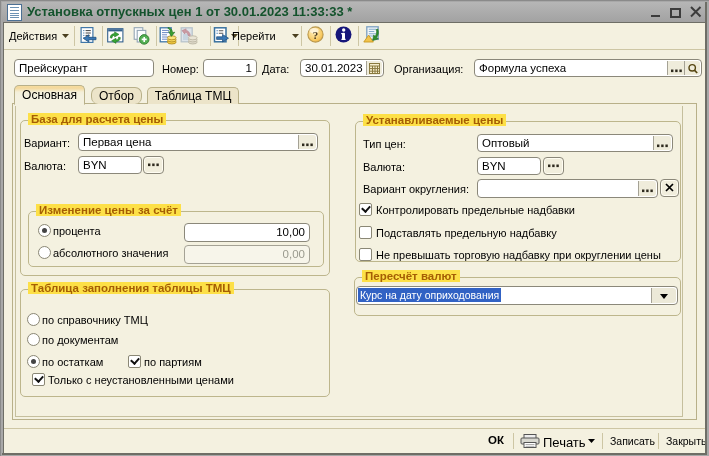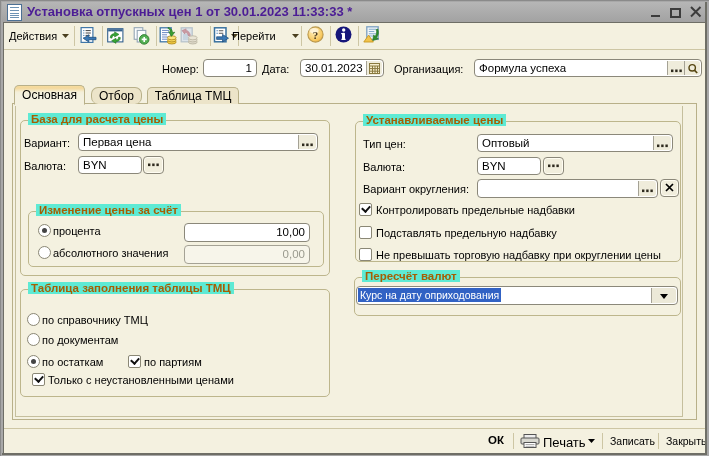--- a/index.html
+++ b/index.html
@@ -2,34 +2,34 @@
 <html><head>
 <meta charset="utf-8">
 <style>
   html,body{margin:0;padding:0;}
   body{width:709px;height:456px;overflow:hidden;font-family:"Liberation Sans",sans-serif;}
   .win{position:absolute;left:0;top:0;width:709px;height:456px;background:#a8a8a8;}
   .abs{position:absolute;}
   .titlebar{left:2px;top:2px;width:705px;height:20px;background:linear-gradient(#b6b6b6,#a2a2a2);}
   .title-ico{left:7px;top:4px;width:13px;height:15px;background:#fff;border:1px solid #4c7094;}
   .title-ico i{display:block;height:1px;background:#6c92b4;margin:2px 2px 0 2px;}
-  .title-txt{left:27px;top:4px;font-size:13px;font-weight:bold;color:#4c1d95;}
+  .title-txt{left:27px;top:4px;font-size:13px;font-weight:bold;color:#14532d;}
   .client{left:3px;top:22px;width:701px;height:430px;background:#f4f1e0;border:1px solid #6e6e66;border-width:1px 0 0 1px;}
   
   .tbar{left:0;top:0;width:100%;height:26px;}
   .tbar .sep{position:absolute;top:3px;width:1px;height:20px;background:#cdc6a4;}
   .tbtn{position:absolute;top:7px;font-size:11px;color:#000;}
   .tsep2{position:absolute;left:0;top:26px;width:100%;height:1px;background:#cdc6a4;}
   .icon{position:absolute;top:3px;}
   
   .fld{position:absolute;background:#fff;border:1px solid #8b887a;border-radius:4px;font-size:11.5px;color:#000;}
   .fld .txt{position:absolute;left:4px;top:2px;white-space:nowrap;}
   .lbl{position:absolute;font-size:11px;color:#000;white-space:nowrap;}
   .grp{position:absolute;border:1px solid #bdb68c;border-radius:5px;}
-  .gtit{position:absolute;font-size:11.5px;font-weight:bold;color:#a55e04;background:#5eead4;padding:0 3px;white-space:nowrap;}
+  .gtit{position:absolute;font-size:11.5px;font-weight:bold;color:#a55e04;background:#fde047;padding:0 3px;white-space:nowrap;}
   .inbtn{position:absolute;top:1px;bottom:1px;background:#efecdb;border-left:1px solid #a5a295;font-size:11px;text-align:center;color:#000;}
   .sbtn{position:absolute;background:#f1eedd;border:1px solid #8b887a;border-radius:4px;box-shadow:inset 0 0 0 1px #fffdf2;font-size:11px;text-align:center;color:#000;}
   .radio{position:absolute;width:11px;height:11px;border:1px solid #8a8775;border-radius:50%;background:#fff;}
   .radio.on:after{content:"";position:absolute;left:3px;top:3px;width:5px;height:5px;border-radius:50%;background:#444;}
   .check{position:absolute;width:11px;height:11px;border:1px solid #8a8775;border-radius:2px;background:#fff;}
   .check.on:after{content:"";position:absolute;left:2px;top:1px;width:6px;height:4px;border:solid #111;border-width:0 0 2px 2px;transform:rotate(-48deg);}
   .tab{position:absolute;font-size:12px;color:#000;text-align:center;}
   .tab.inact{background:#ece4c9;border:1px solid #b8b089;border-bottom:none;border-radius:5px 5px 0 0;}
   .btm-sep{position:absolute;width:1px;height:16px;background:#cdc6a4;top:4px;}
   .bbtn{font-size:11px;color:#000;}
@@ -154,20 +154,23 @@
         <rect x="3.8" y="0.8" width="11.4" height="12.6" fill="#f2f6fa" stroke="#7aa0c0" stroke-width="1.3"></rect>
         <g stroke="#88aecc" stroke-width="1.1">
             <path d="M5.8 3.2h7.5M5.8 5.5h5.5M5.8 7.8h7.5M5.8 10h4.5"></path>
           </g>
         <path d="M0.8 16 L5.6 9.2 L10.4 16 Z" fill="#f2c44c" stroke="#c89820" stroke-width="0.9"></path>
         <path d="M14.8 3 C16 7 15.2 9.5 13.6 11.4 L15.4 12.8 L9.8 14.6 L10.6 9 L12.2 10.3 C13.6 8.4 14 6 13.2 3.6 Z" fill="#2e8e2e" stroke="#1e6e1e" stroke-width="0.6"></path>
       </svg>
       <div class="tsep2"></div>
     </div>
 
+    <div class="fld" style="left:10px;top:36px;width:138px;height:16px;">
+        <span class="txt">Прейскурант</span>
+      </div>
     <div class="lbl" style="left:158px;top:40px;">Номер:</div>
     <div class="fld" style="left:199px;top:36px;width:52px;height:16px;">
         <span class="txt" style="left:auto;right:4px;">1</span>
       </div>
     <div class="lbl" style="left:258px;top:40px;">Дата:</div>
     <div class="fld" style="left:296px;top:36px;width:82px;height:16px;">
       <span class="txt">30.01.2023</span>
       <div class="inbtn" style="right:1px;width:15px;border-radius:0 3px 3px 0;">
         <svg width="11" height="11" style="margin-top:2px">
             <rect x="0.5" y="0.5" width="10" height="10" fill="#f6eecd" stroke="#8a7a40"></rect>

